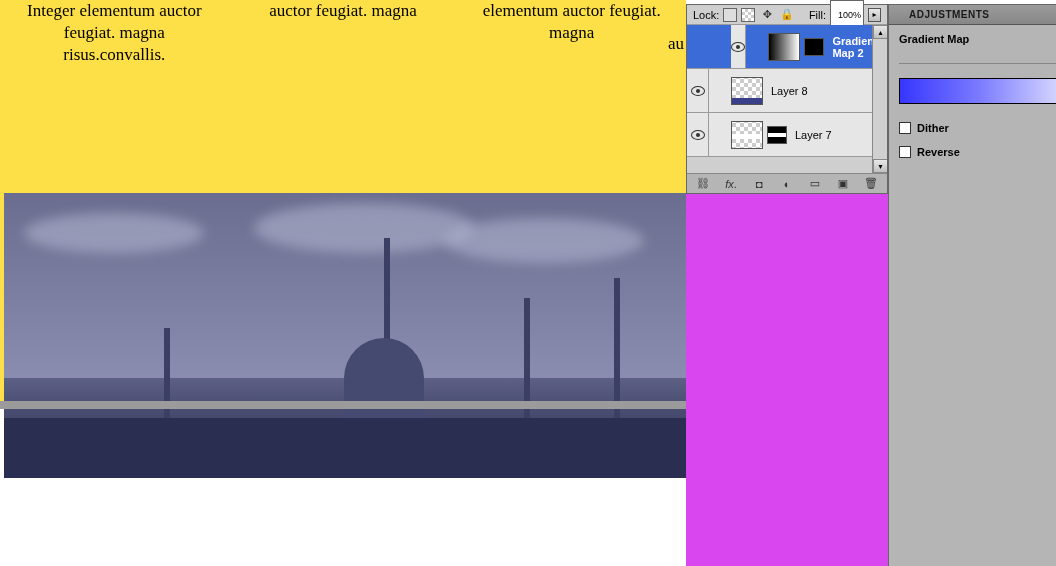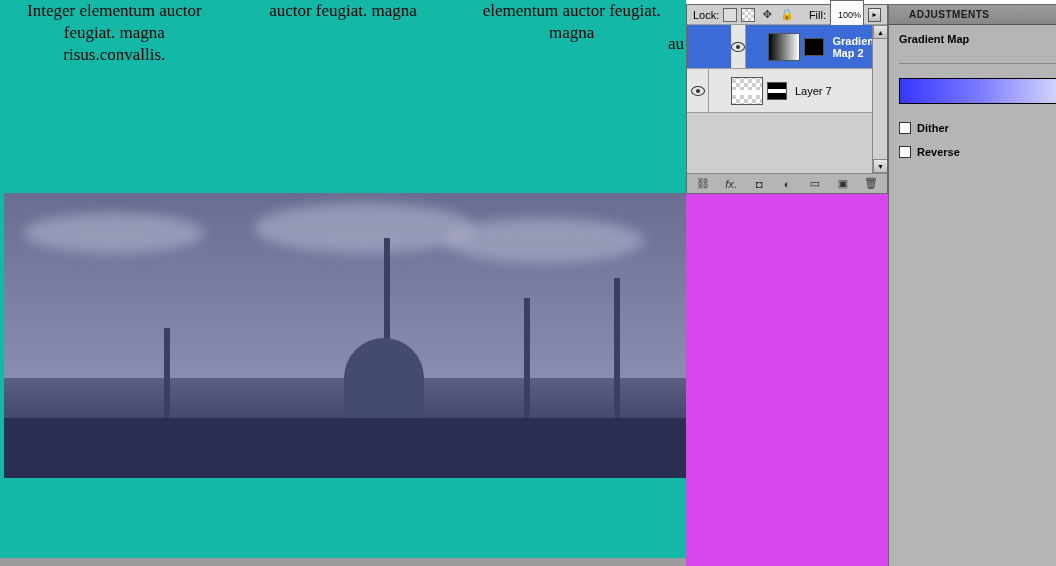--- a/index.html
+++ b/index.html
@@ -1,17 +1,17 @@
 <!DOCTYPE html>
 <html><head>
 <meta charset="utf-8">
 <style>
 * { margin:0; padding:0; box-sizing:border-box; font-family:"Lucida Grande",Tahoma,Arial,sans-serif; }
 body { width:1056px; height:566px; background:#fff; position:relative; overflow:hidden; }
-.canvas-area { position:absolute; left:0; top:0; width:686px; height:566px; background:#14b8a6; }
+.canvas-area { position:absolute; left:0; top:0; width:686px; height:409px; background:#fde047; }
 .text-cols { display:flex; gap:40px; padding:0 20px; }
 .text-col { width:200px; text-align:center; font-family:Georgia,serif; font-size:17px; line-height:22px; color:#000; }
 .canvas-img { position:absolute; left:4px; top:193px; width:682px; height:285px; background:linear-gradient(to bottom,#717496 0%,#8a8db0 40%,#4a4e72 75%,#2a2e50 100%); overflow:hidden; }
 .sky { position:absolute; width:100%; height:65%; background:linear-gradient(to bottom,#6a6d8f,#8a8db0); }
 .cloud { position:absolute; background:rgba(180,184,210,0.55); border-radius:50%; filter:blur(6px); }
 .c1 { width:180px; height:40px; left:20px; top:20px; }
 .c2 { width:220px; height:50px; left:250px; top:10px; }
 .c3 { width:200px; height:45px; left:440px; top:25px; }
 .mosque { position:absolute; bottom:20px; left:300px; width:160px; height:130px; }
 .dome { position:absolute; bottom:40px; left:40px; width:80px; height:80px; background:#454a70; border-radius:50% 50% 0 0; }
@@ -109,20 +109,31 @@
         <div class="eye-col">
             <span class="eye"></span>
           </div>
         <div class="thumb-wrap">
           <div class="thumb grad"></div>
           <div class="thumb small mask"></div>
         </div>
         <span class="layer-label">Gradient Map 2</span>
       </div>
 
+      <div class="layer-row">
+        <div class="eye-col">
+            <span class="eye"></span>
+          </div>
+        <div class="thumb-wrap">
+          <div class="thumb checker" style="position:relative">
+              <div style="position:absolute;bottom:0;width:100%;height:6px;background:#3a3f8a"></div>
+            </div>
+        </div>
+        <span class="layer-label">Layer 8</span>
+      </div>
 
       <div class="layer-row">
         <div class="eye-col">
             <span class="eye"></span>
           </div>
         <div class="thumb-wrap">
           <div class="thumb checker" style="position:relative">
               <div style="position:absolute;bottom:9px;width:100%;height:5px;background:#fff"></div>
             </div>
           <div class="thumb small mask" style="position:relative">

